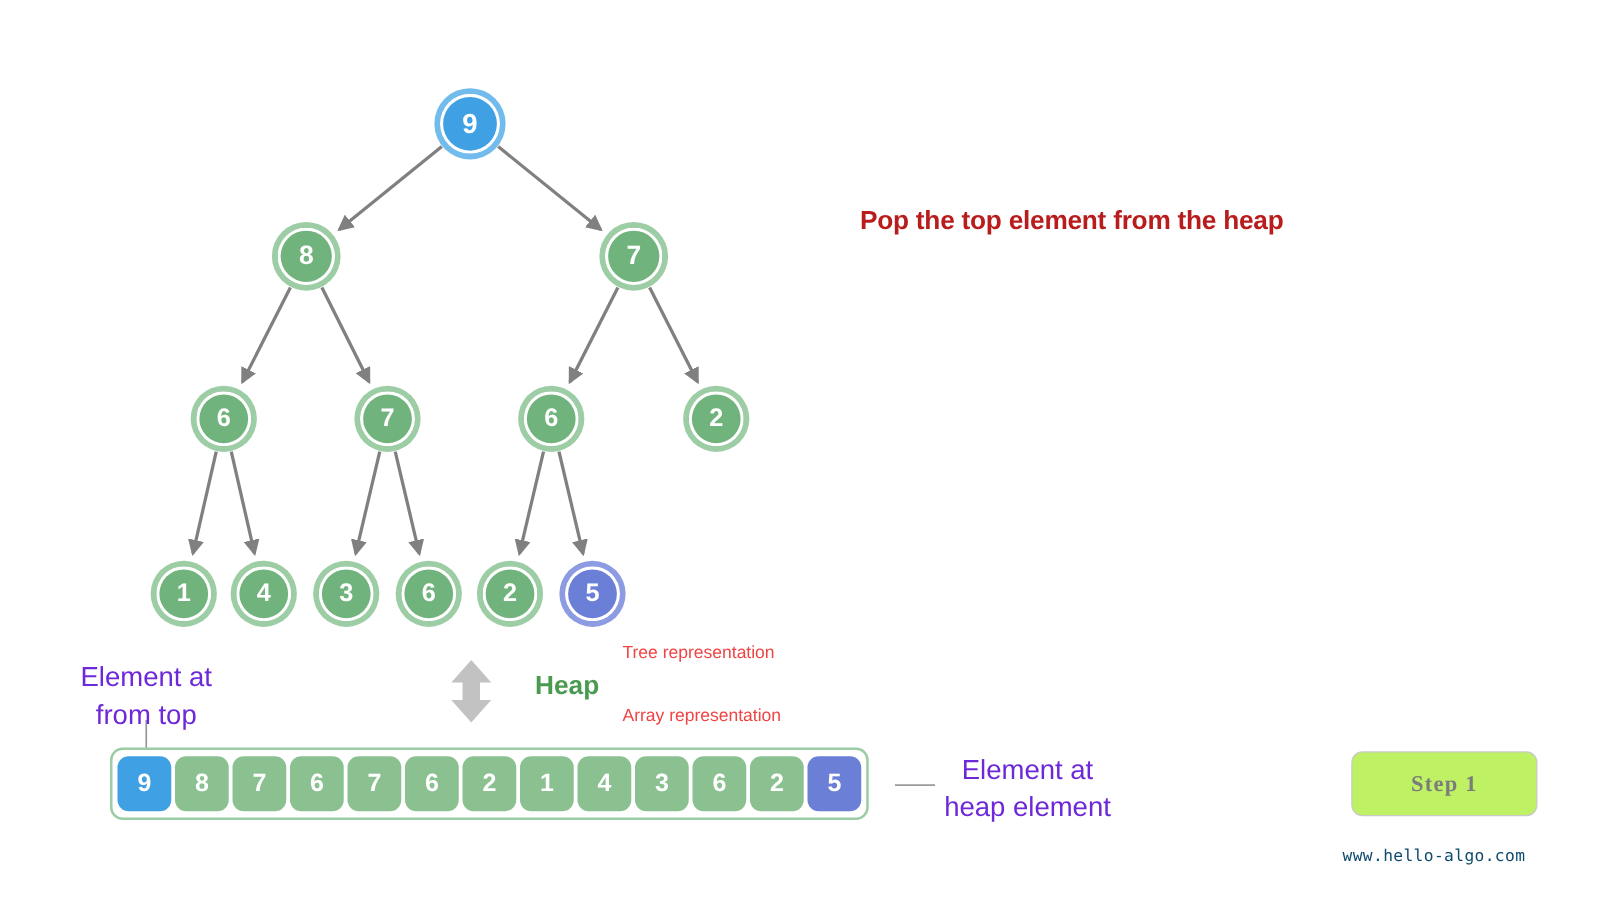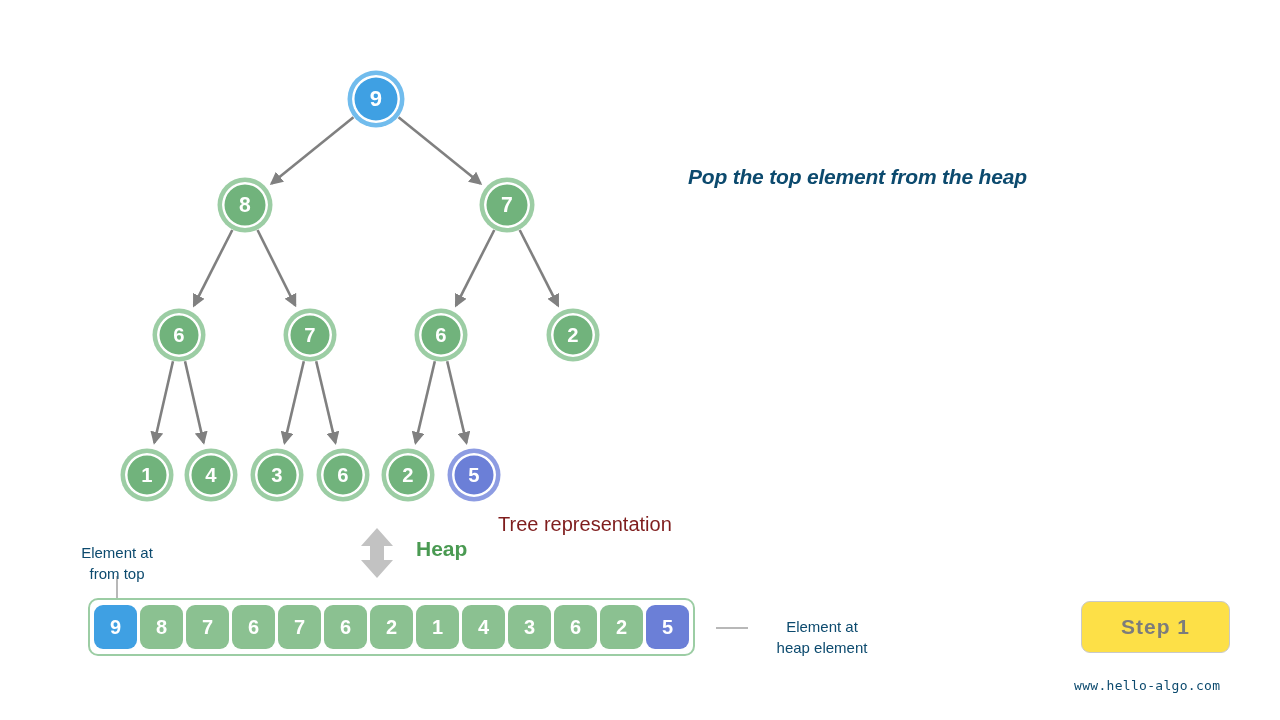--- a/index.html
+++ b/index.html
@@ -58,59 +58,57 @@
     box-shadow: 0 0 0 2.5px #ffffff inset, 0 0 0 4.5px #8d9ce2;
   }
 
   
   #title {
     position: absolute;
     left: 688px;
     top: 165px;
     font-size: 21px;
     font-weight: 700;
-    color: #0c4a6e;
+    color: #b91c1c;
     letter-spacing: -0.2px;
     white-space: nowrap;
-    font-style: italic;
   }
 
   
   #heap-word {
     position: absolute;
-    left: 416px;
+    left: 428px;
     top: 537px;
     font-size: 21px;
     font-weight: 700;
     color: #4a9a52;
   }
   #updown-arrow {
     position: absolute;
     left: 355px;
     top: 527px;
     width: 44px;
     height: 52px;
   }
   .rep-label {
     position: absolute;
-    font-size: 20px;
-    color: #7f1d1d;
+    font-size: 14px;
+    color: #ef4444;
     white-space: nowrap;
   }
   #tree-rep { left: 498px; top: 513px; }
   #array-rep { left: 498px; top: 564px; }
 
   
   .annot {
     position: absolute;
-    font-size: 15px;
-    color: #0c4a6e;
+    font-size: 22px;
+    color: #6d28d9;
     line-height: 1.38;
     white-space: nowrap;
-    margin-top: 16px;
   }
   #annot-top {
     left: 61px;
     top: 527px;
     text-align: center;
     width: 112px;
   }
   #annot-bottom {
     left: 752px;
     top: 601px;
@@ -151,26 +149,26 @@
 
   
   #step-badge {
     position: absolute;
     left: 1081px;
     top: 601px;
     width: 149px;
     height: 52px;
     border: 1.5px solid #c9c9c9;
     border-radius: 9px;
-    background: #fde047;
+    background: #bef264;
     display: flex;
     align-items: center;
     justify-content: center;
-    font-family: Liberation Sans, sans-serif;
-    font-size: 21px;
+    font-family: Liberation Serif, serif;
+    font-size: 18px;
     font-weight: 700;
     color: #7c7c7c;
     letter-spacing: 1px;
     box-sizing: border-box;
   }
   #watermark {
     position: absolute;
     left: 1074px;
     top: 678px;
     font-family: "DejaVu Sans Mono", monospace;
@@ -254,20 +252,21 @@
 
   <div id="title">Pop the top element from the heap</div>
 
   <div id="updown-arrow">
     <svg viewBox="0 0 44 52" width="44" height="52" xmlns="http://www.w3.org/2000/svg">
       <path d="M22 1 L38 19 L29 19 L29 33 L38 33 L22 51 L6 33 L15 33 L15 19 L6 19 Z" fill="#c2c2c2"></path>
     </svg>
   </div>
   <div id="heap-word">Heap</div>
   <div class="rep-label" id="tree-rep">Tree representation</div>
+  <div class="rep-label" id="array-rep">Array representation</div>
 
   <div class="annot" id="annot-top">
     <div>Element at</div>
     <div>from top</div>
   </div>
   <div class="annot" id="annot-bottom">
     <div>Element at</div>
     <div>heap element</div>
   </div>
 

